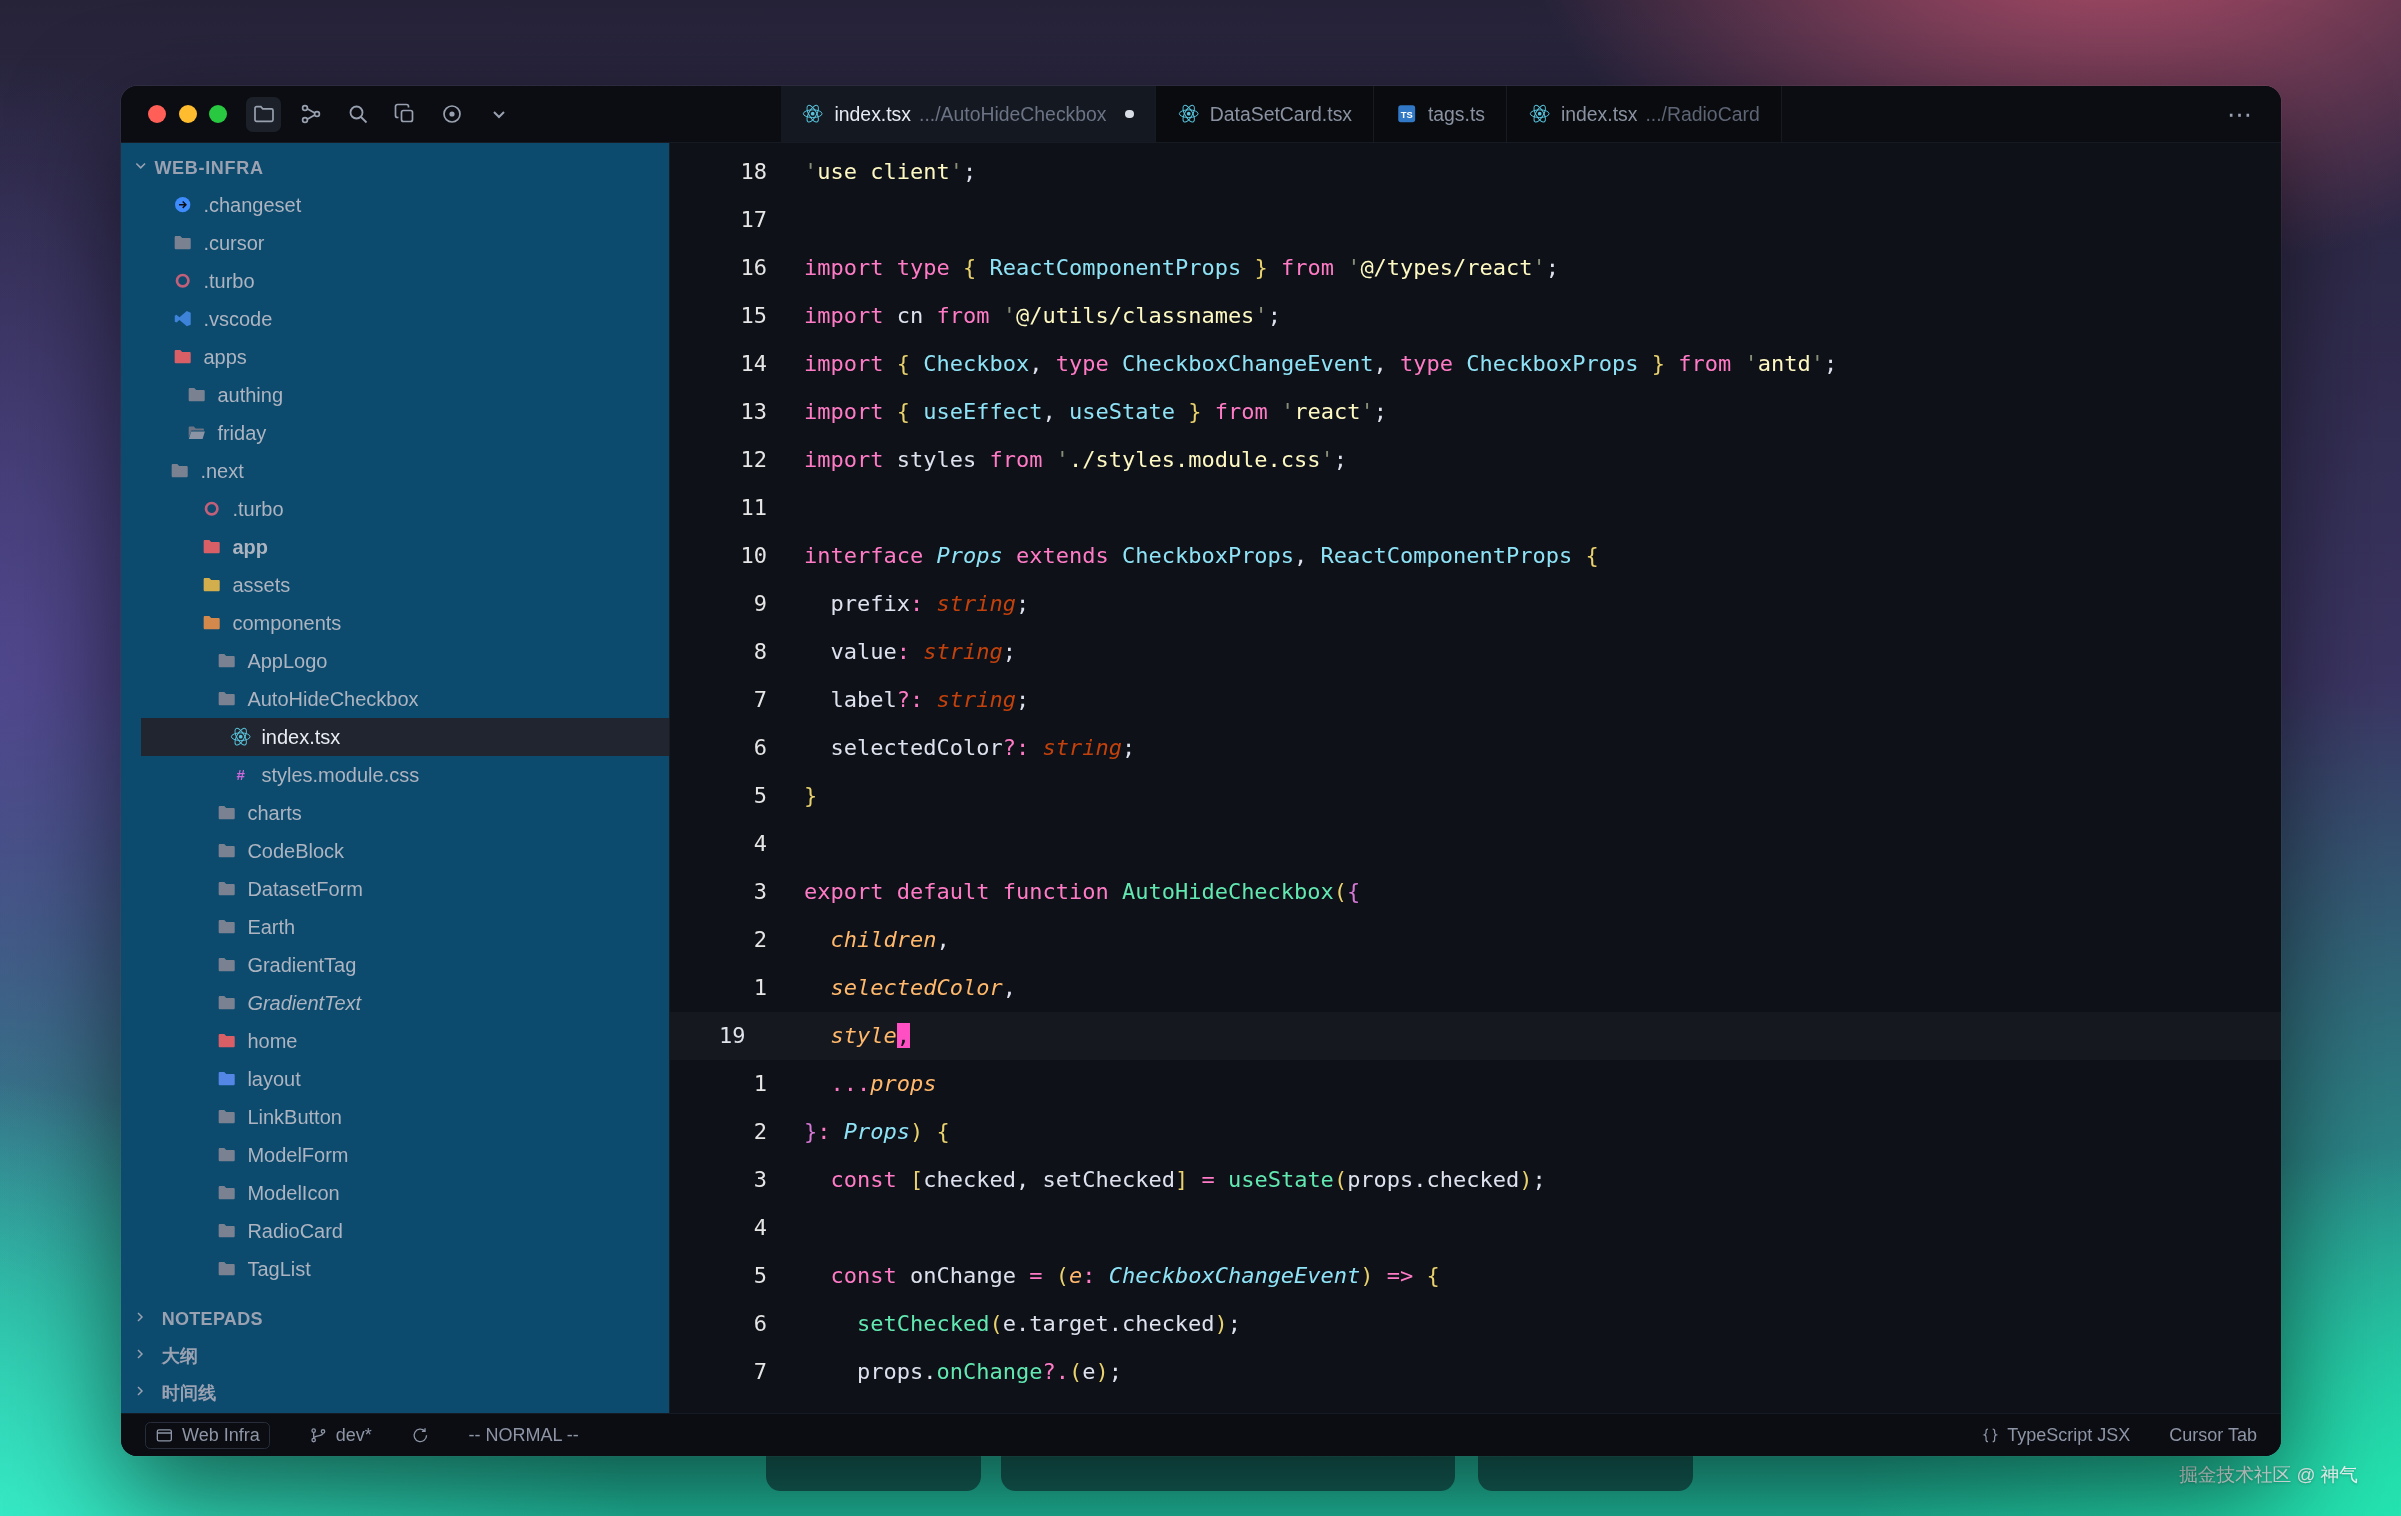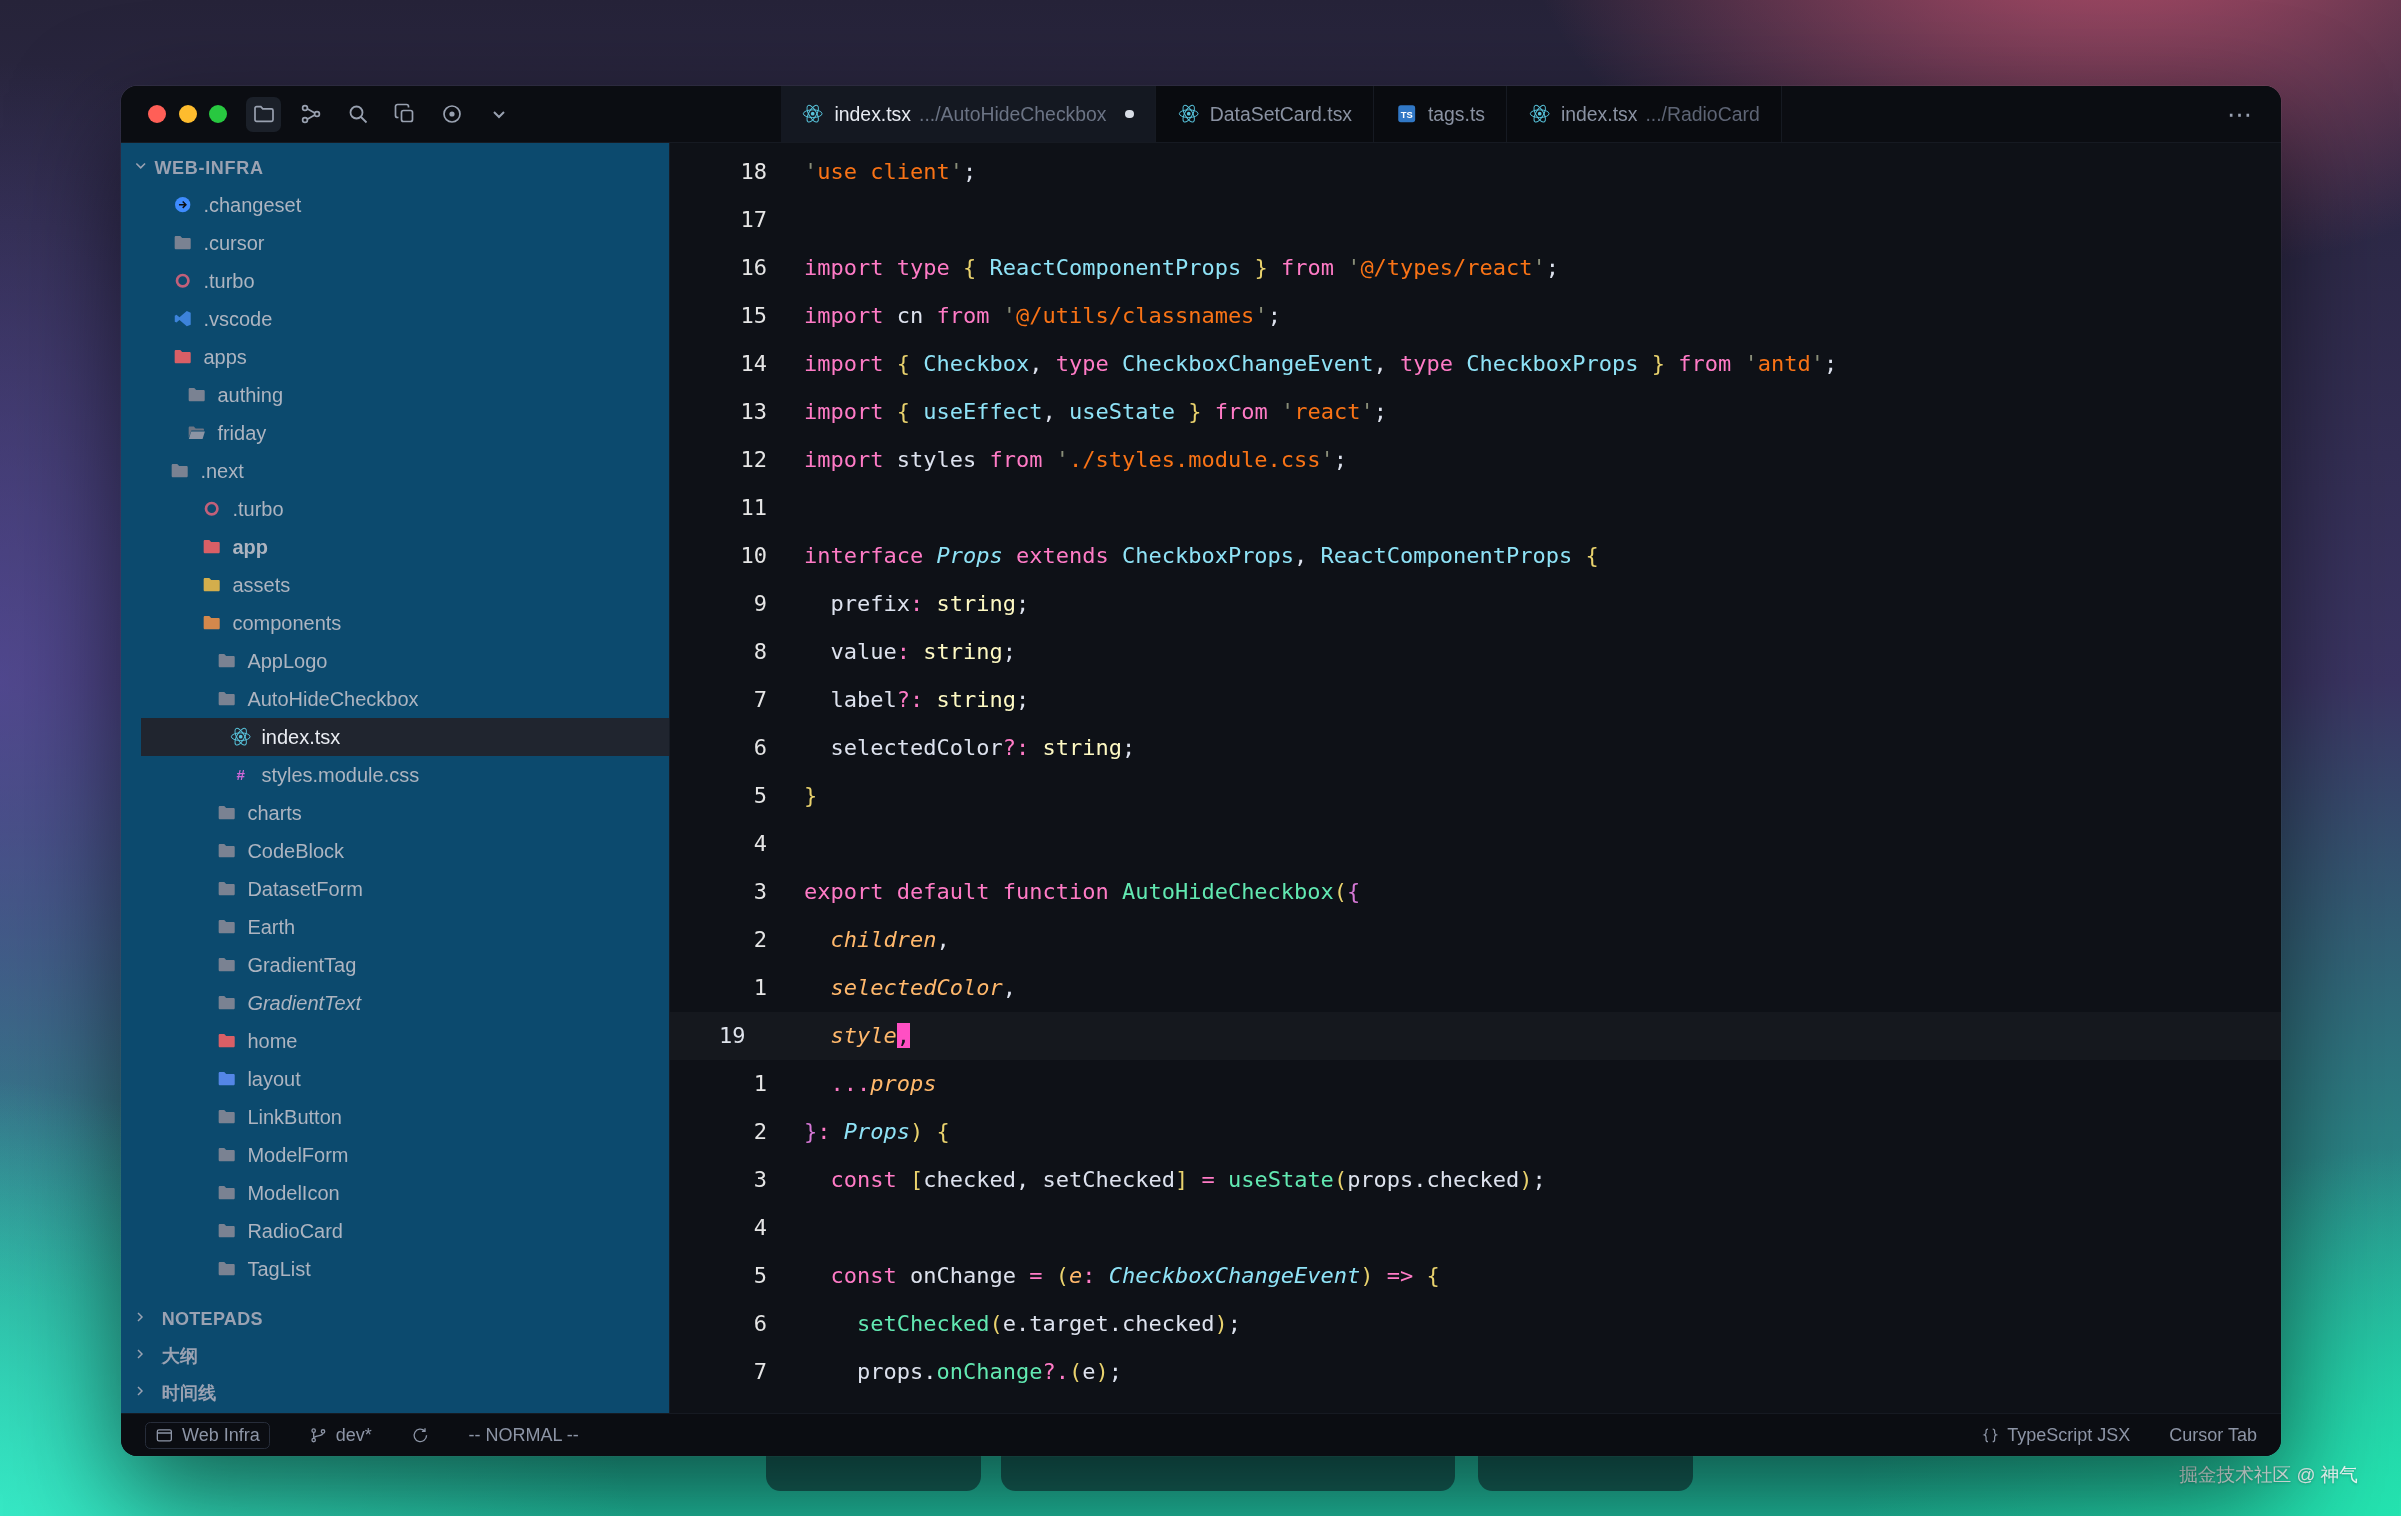--- a/index.html
+++ b/index.html
@@ -58,22 +58,22 @@
   
   .editor{flex:1;background:#0e1117;padding-top:5.3px;overflow:hidden;font-family:"DejaVu Sans Mono",monospace;}
   .row{display:flex;height:48px;line-height:48px;white-space:pre;font-size:22px;}
   .row.cur-line{background:rgba(255,255,255,.03);}
   .gut{flex:0 0 101px;width:101px;text-align:right;color:#e5e5e5;box-sizing:border-box;padding-right:4px;}
   .gut.cur{text-align:left;padding-left:49px;color:#dfe3ec;}
   .codeln{padding-left:33px;}
   .tk-k{color:#ff7bc6;}
   .tk-t{color:#8fe3f7;}
   .tk-ti{color:#8fe3f7;font-style:italic;}
-  .tk-bt{color:#fef9c3;}
-  .tk-s{color:#f97316;}
+  .tk-bt{color:#c2410c;font-style:italic;}
+  .tk-s{color:#fef9c3;}
   .tk-q{color:#8a8f79;}
   .tk-w{color:#dde2ee;}
   .tk-p{color:#ffb86c;font-style:italic;}
   .tk-f{color:#62e9b2;}
   .tk-b1{color:#e9d26d;}
   .tk-b2{color:#d678d6;}
   .tk-cur{background:#ff4fc3;color:#10131a;}
 
   
   .statusbar{flex:0 0 43px;height:43px;background:#0b0d12;border-top:0.7px solid #161a22;display:flex;align-items:center;justify-content:space-between;padding:0 24px;font-size:18px;color:#8d95a6;box-sizing:border-box;}

